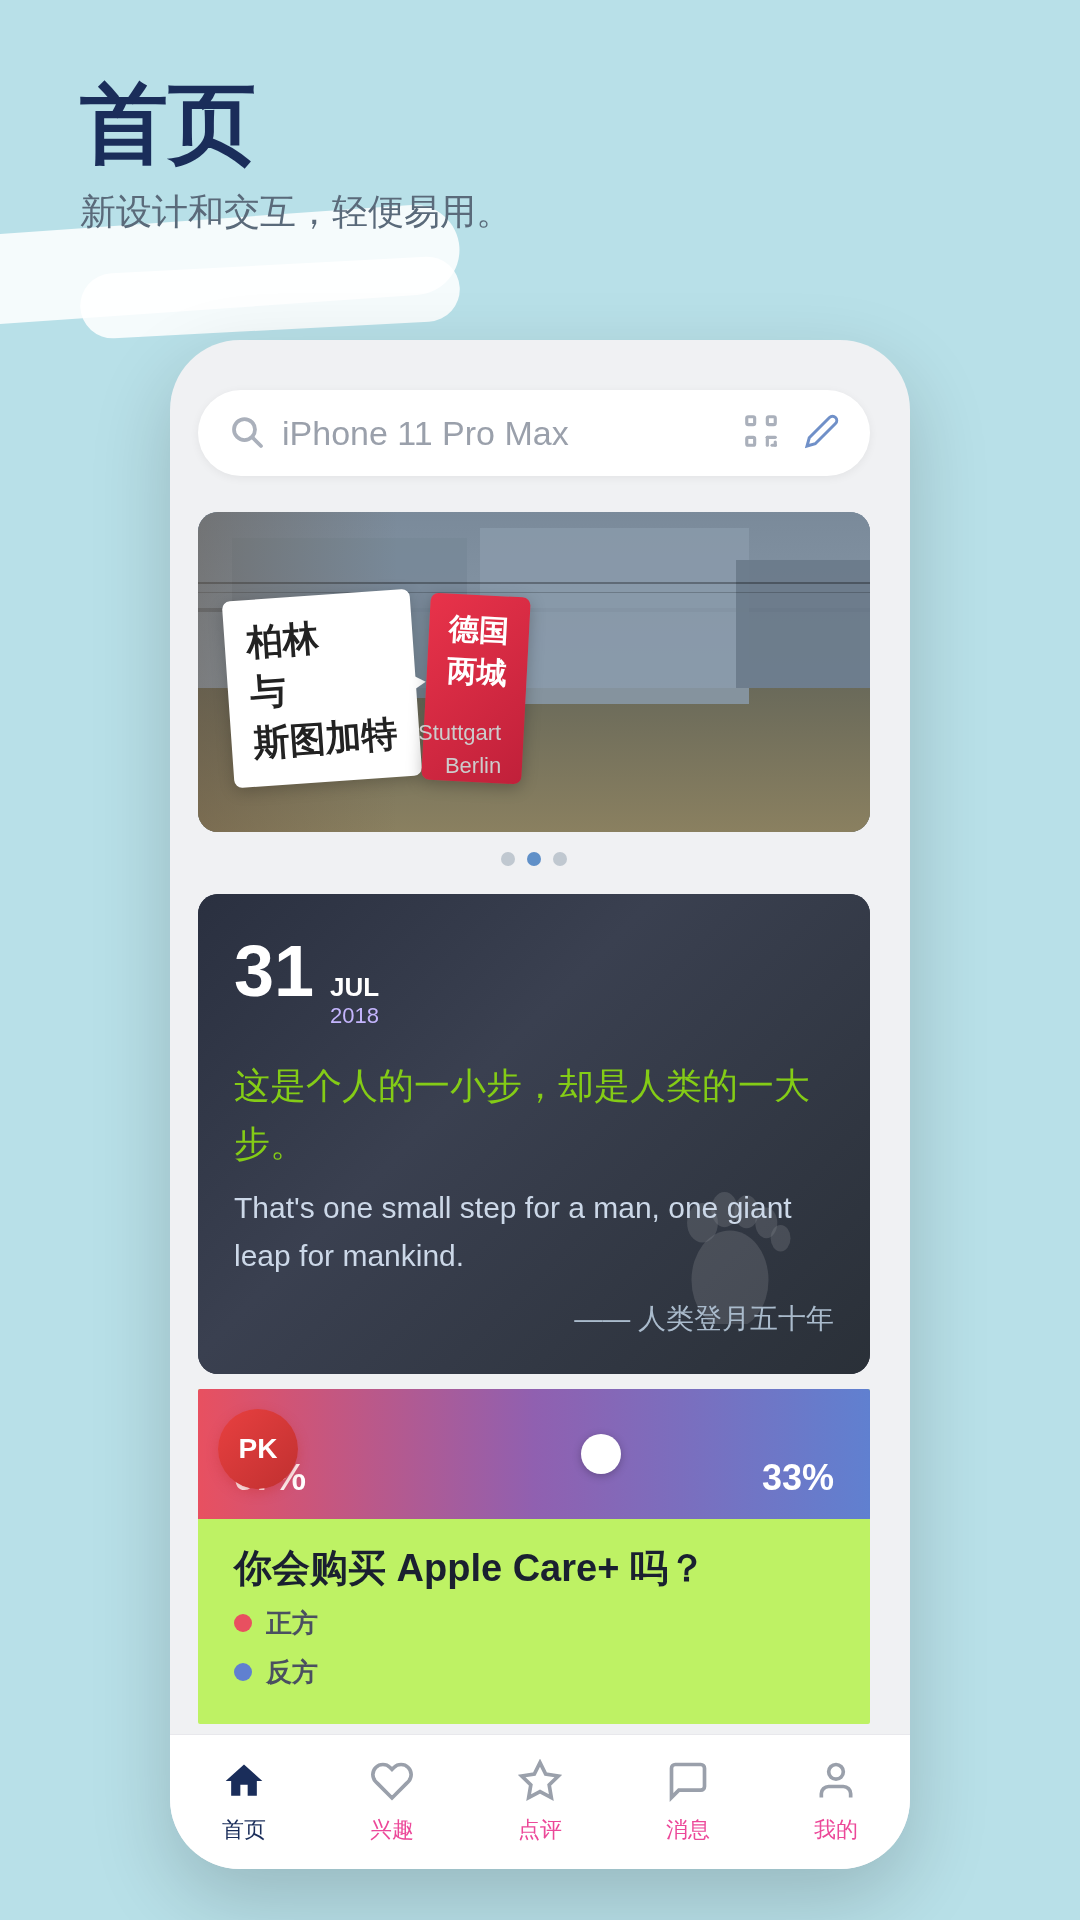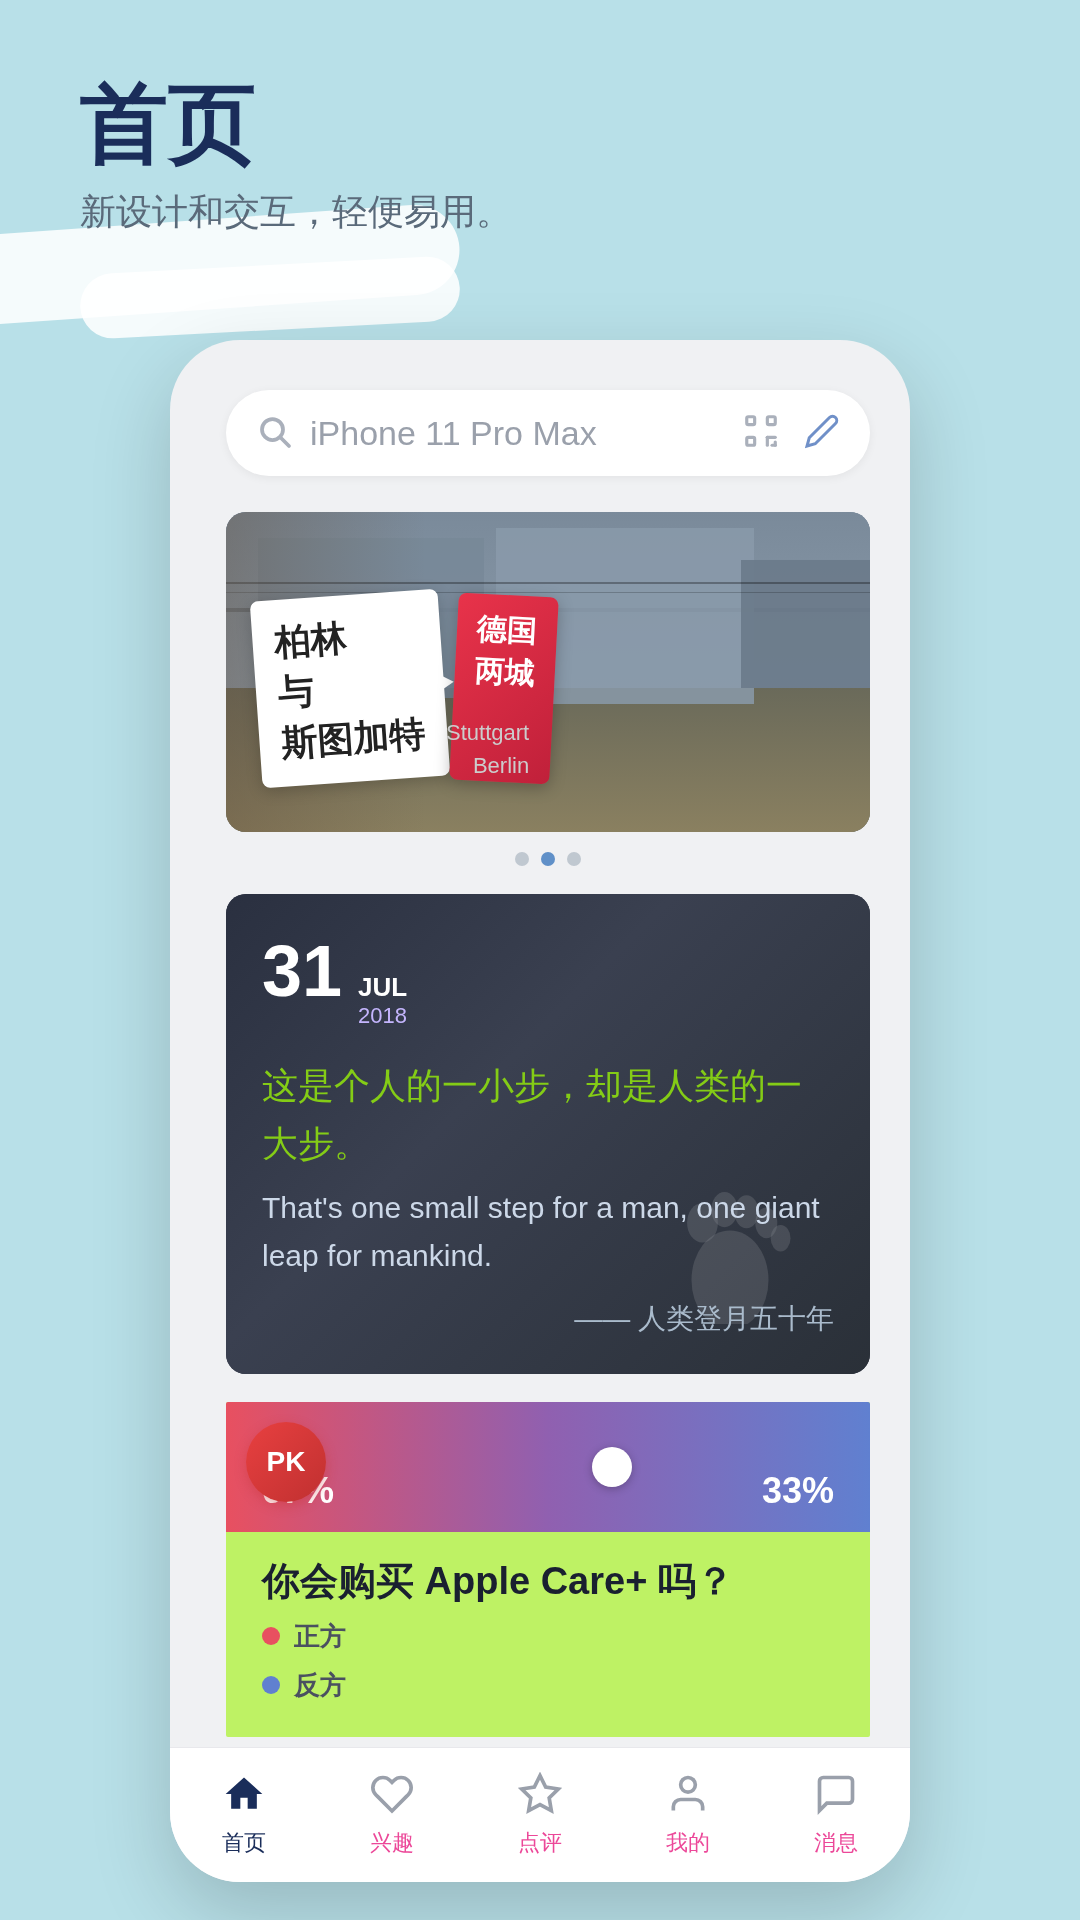--- a/index.html
+++ b/index.html
@@ -60,21 +60,21 @@
       width: 740px;
       background: #f0f1f3;
       border-radius: 70px;
       box-shadow: 0 30px 80px rgba(0,0,0,0.18);
       overflow: hidden;
       padding: 0 0 0 0;
     }
 
     
     .phone-content {
-      padding: 50px 40px 0 56px;
+      padding: 50px 40px 0 28px;
     }
 
     
     .search-bar {
       display: flex;
       align-items: center;
       background: white;
       border-radius: 50px;
       padding: 22px 30px;
       margin-bottom: 36px;
@@ -198,21 +198,21 @@
     }
     .dot.active {
       background: #6090c8;
       width: 14px;
     }
 
     
     .quote-card {
       border-radius: 20px;
       overflow: hidden;
-      margin-bottom: 28px;
+      margin-bottom: 15px;
       position: relative;
       min-height: 320px;
       background: #2a3040;
     }
     .quote-bg {
       position: absolute;
       inset: 0;
       background: linear-gradient(135deg, #2a3040 0%, #3a4050 40%, #2a3038 100%);
     }
     
@@ -573,29 +573,29 @@
         <svg viewBox="0 0 24 24" fill="none" stroke="#9aa0ab" stroke-width="2">
           <path d="M12 2l3.09 6.26L22 9.27l-5 4.87 1.18 6.88L12 17.77l-6.18 3.25L7 14.14 2 9.27l6.91-1.01L12 2z"></path>
         </svg>
       </div>
       <div class="tab-label">点评</div>
     </div>
 
     <div class="tab-item">
       <div class="tab-icon">
         <svg viewBox="0 0 24 24" fill="none" stroke="#9aa0ab" stroke-width="2">
-          <path d="M20 21v-2a4 4 0 00-4-4H8a4 4 0 00-4 4v2"></path>
-          <circle cx="12" cy="7" r="4"></circle>
-        </svg>
-      </div>
-      <div class="tab-label">我的</div>
+          <path d="M21 15a2 2 0 01-2 2H7l-4 4V5a2 2 0 012-2h14a2 2 0 012 2z"></path>
+        </svg>
+      </div>
+      <div class="tab-label">消息</div>
     </div>
 
     <div class="tab-item">
       <div class="tab-icon">
         <svg viewBox="0 0 24 24" fill="none" stroke="#9aa0ab" stroke-width="2">
-          <path d="M21 15a2 2 0 01-2 2H7l-4 4V5a2 2 0 012-2h14a2 2 0 012 2z"></path>
-        </svg>
-      </div>
-      <div class="tab-label">消息</div>
+          <path d="M20 21v-2a4 4 0 00-4-4H8a4 4 0 00-4 4v2"></path>
+          <circle cx="12" cy="7" r="4"></circle>
+        </svg>
+      </div>
+      <div class="tab-label">我的</div>
     </div>
   </div>
 </div>
 
 </body></html>

